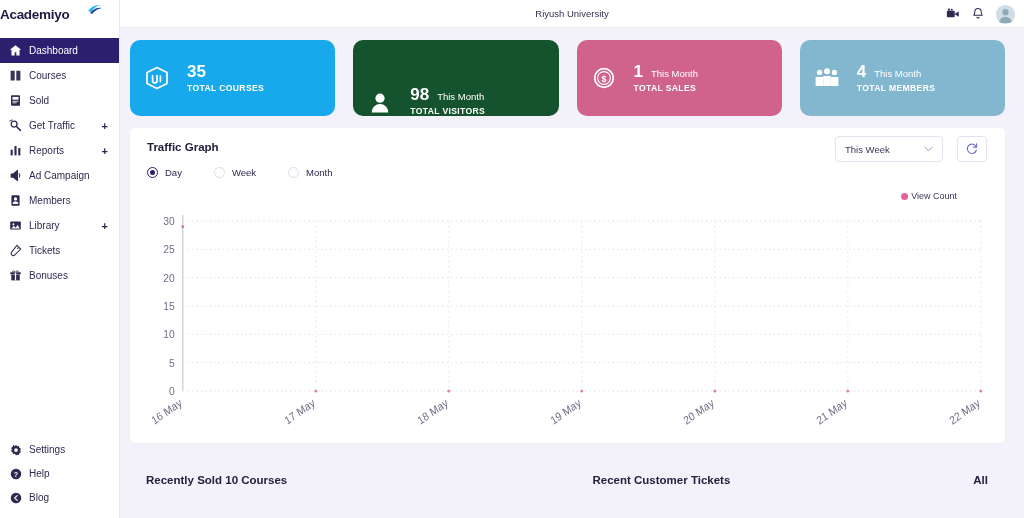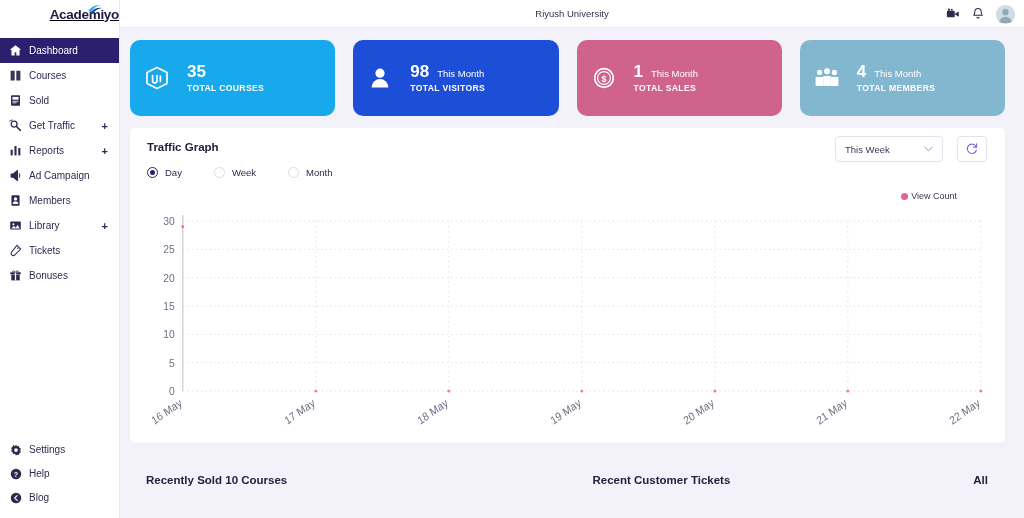--- a/index.html
+++ b/index.html
@@ -13,23 +13,22 @@
 
   
   #sidebar {
     width: 120px; height: 518px;
     background: #ffffff;
     border-right: 1px solid #e9e8f2;
     flex: 0 0 120px;
     position: relative;
   }
   #logo-area {
-    height: 28px; display: flex; align-items: center; justify-content: flex-end;
+    height: 28px; display: flex; align-items: center; justify-content: flex-start;
     position: relative;
-    text-decoration: underline;
   }
   .logo-text {
     font-size: 13.5px; font-weight: bold; color: #1d1b45; letter-spacing: -0.3px;
   }
   .logo-swoosh {
     position: absolute; right: 16px; top: 3px; width: 16px; height: 12px;
   }
   .nav-list { margin-top: 10px; }
   .nav-item {
     display: flex; align-items: center;
@@ -343,21 +342,21 @@
         </span>
         <div class="stat-text">
           <div class="stat-row1">
             <span class="stat-num">35</span>
             <span class="stat-period"></span>
           </div>
           <span class="stat-label">TOTAL COURSES</span>
         </div>
       </div>
 
-      <div class="stat-card" style="background: #1d4ed8;">
+      <div class="stat-card" style="background: #14532d; align-items: flex-end;">
         <span class="stat-ico">
           <svg width="26" height="26" viewBox="0 0 26 26">
               <circle cx="13" cy="8.2" r="4.6" fill="#fff"></circle>
               <path d="M4.6 22.5a8.4 8.4 0 0 1 16.8 0z" fill="#fff"></path>
             </svg>
         </span>
         <div class="stat-text">
           <div class="stat-row1">
             <span class="stat-num">98</span>
             <span class="stat-period">This Month</span>

